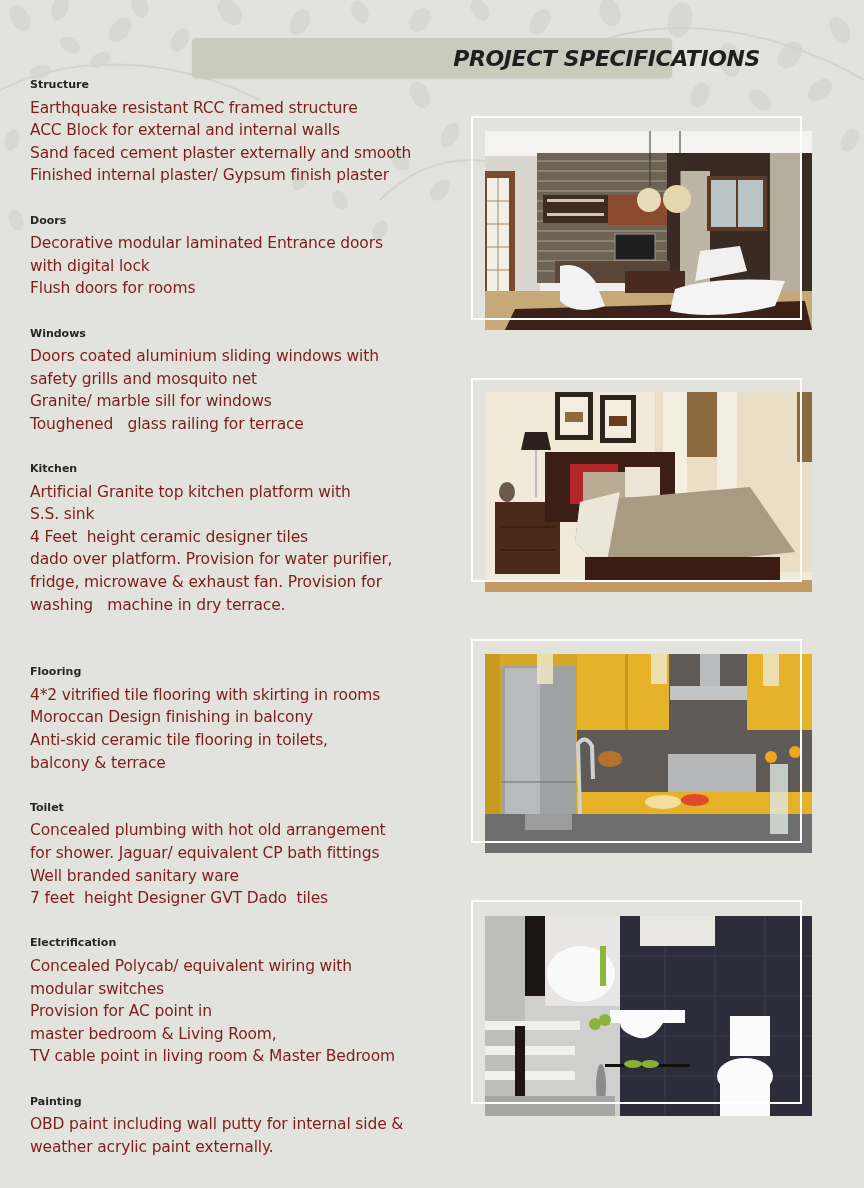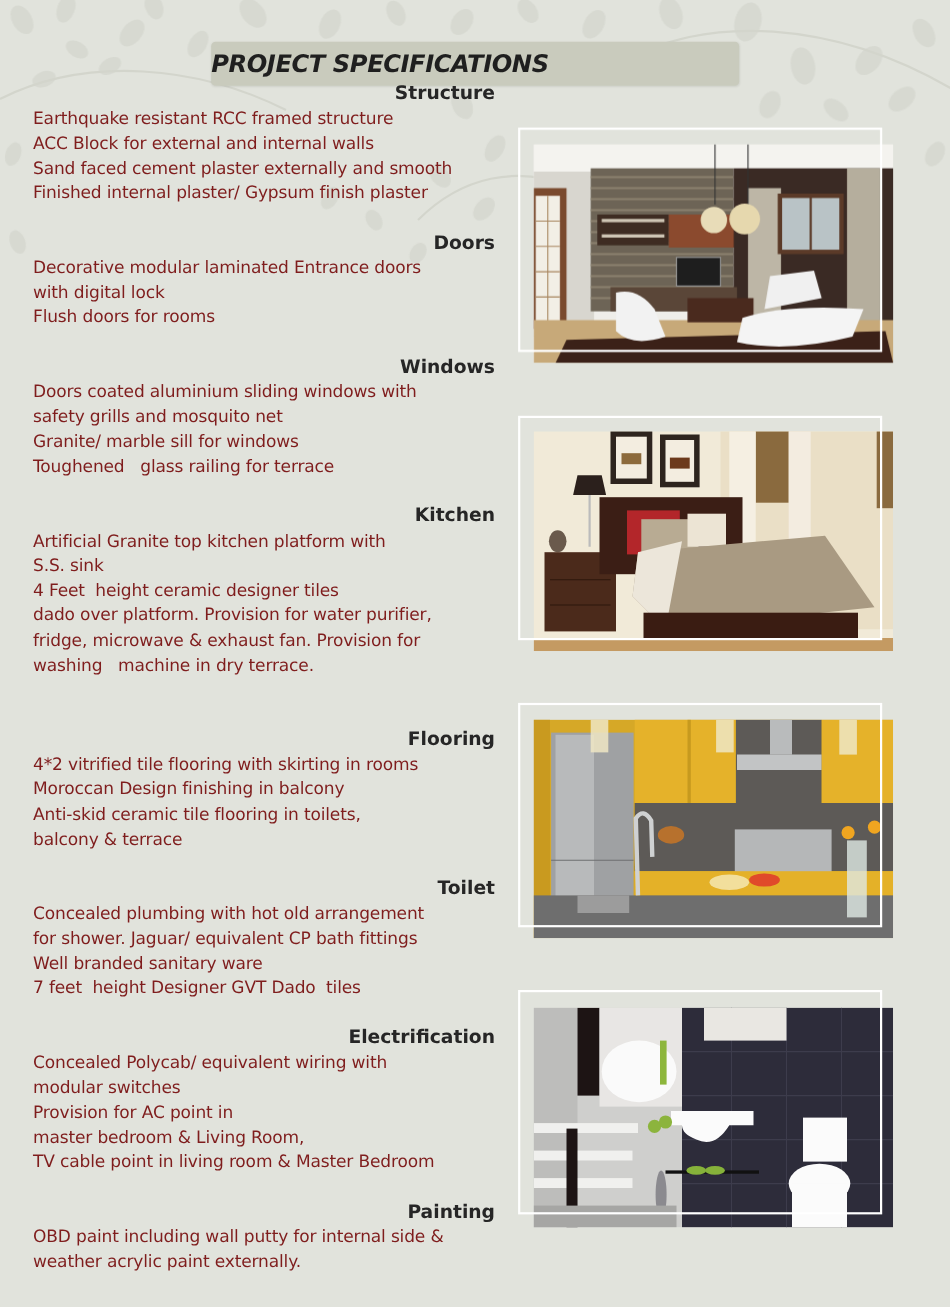--- a/index.html
+++ b/index.html
@@ -10,30 +10,29 @@
     color: #2b2b2b;
   }
   .bg-leaves { position: absolute; left: 0; top: 0; width: 864px; height: 420px; z-index: 0; }
   .title-bar {
     position: absolute; left: 192px; top: 38px; width: 480px; height: 40px;
     background: #c9cbbd; border-radius: 4px; z-index: 1;
     box-shadow: 0 1px 2px rgba(0,0,0,0.08);
   }
   .title {
     position: absolute; left: 192px; top: 40px; width: 568px; height: 40px;
-    text-align: left; line-height: 38px; z-index: 2;
+    text-align: right; line-height: 38px; z-index: 2;
     font-family: "DejaVu Sans", sans-serif; font-weight: bold; font-style: italic;
     font-size: 22px; color: #1f1f1f; letter-spacing: -0.4px;
   }
   .specs { position: absolute; left: 30px; top: 74px; width: 420px; z-index: 2; }
   .section { margin: 0; }
   .section-heading {
-    font-weight: bold; font-size: 17px; line-height: 22.6px; color: #262626;
+    font-weight: bold; font-size: 11px; line-height: 22.6px; color: #262626;
     white-space: pre;
-    text-align: right;
   }
   .line { font-size: 15.5px; line-height: 22.6px; white-space: pre; color: #7f1d1d; letter-spacing: -0.15px; }
   .gap { height: 22.6px; }
   .gap-lg { height: 45px; }
   .photo {
     position: absolute; overflow: hidden;
   }
   .frame-outline {
     position: absolute; border: 2px solid #ffffff; box-sizing: border-box; z-index: 3;
     pointer-events: none;

